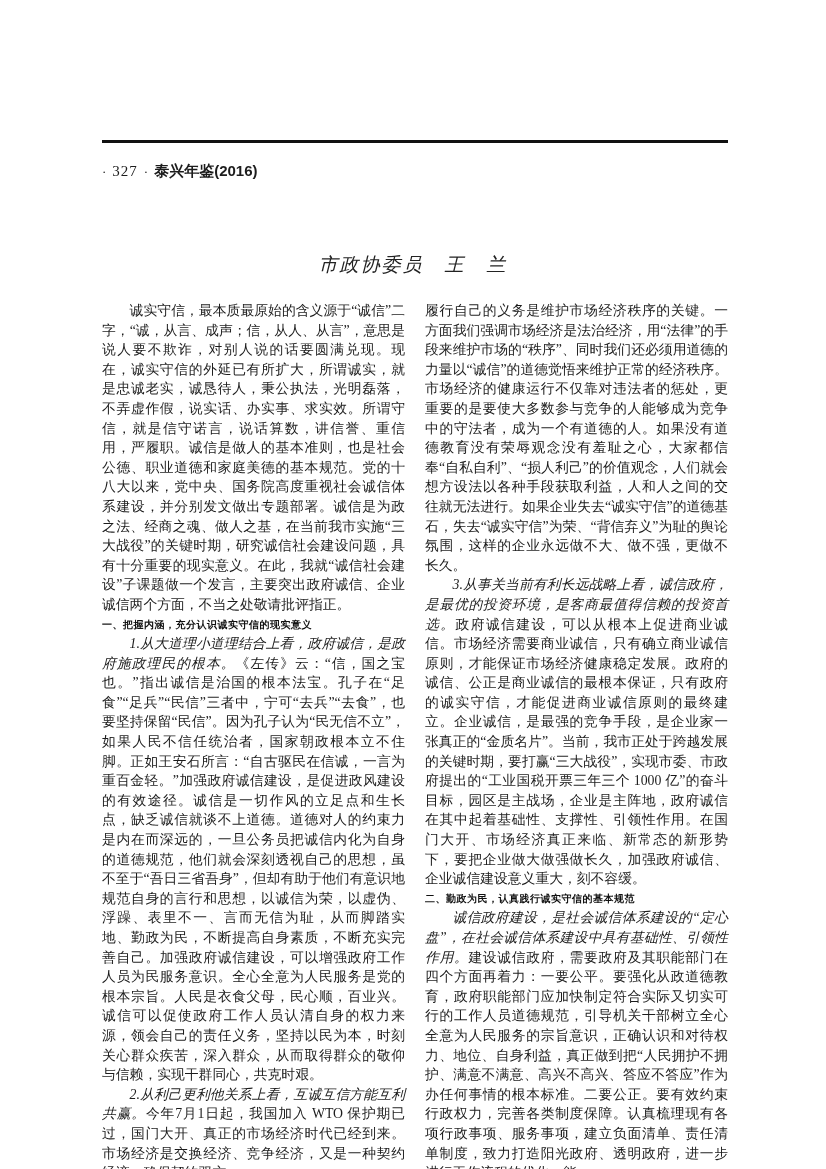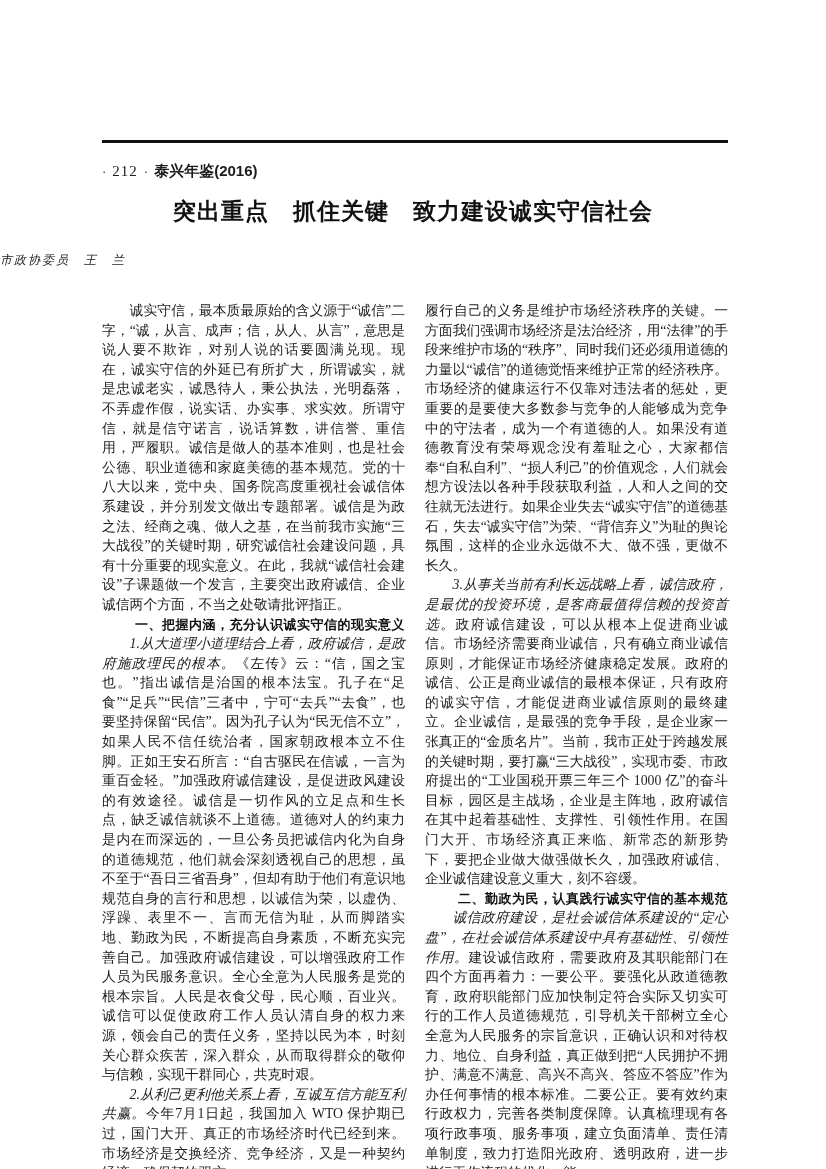--- a/index.html
+++ b/index.html
@@ -31,60 +31,59 @@
   }
   .article-title{
     position:absolute;left:0;top:196px;width:826px;
     text-align:center;
     font-family:"Liberation Sans","DejaVu Sans",sans-serif;
     font-weight:bold;font-size:23px;letter-spacing:1px;
     margin:0;color:#111;
   }
   .article-author{
     position:absolute;left:0;top:252px;width:826px;
-    text-align:left;
+    text-align:center;
     font-style:italic;
-    font-size:12px;letter-spacing:2px;
+    font-size:19px;letter-spacing:2px;
     margin:0;color:#222;
   }
   .columns{
     position:absolute;left:102px;top:301px;width:626px;
     display:flex;gap:20px;
   }
   .col{
     width:307px;
     font-size:13.8px;line-height:19.6px;
     text-align:justify;
     text-justify:inter-ideograph;
   }
   .col p{margin:0;text-indent:2em;}
   .col p.no-indent{text-indent:0;}
   .col h3{
-    margin:0;text-align:right;
+    margin:0;text-align:left;
     font-family:"Liberation Sans","DejaVu Sans",sans-serif;
-    font-weight:bold;font-size:13px;line-height:19.6px;
+    font-weight:bold;font-size:10px;line-height:19.6px;
     letter-spacing:0.5px;color:#111;
   }
   .kai{font-style:italic;}
 </style>
 </head>
 <body>
 
 <div class="page">
 
   <div class="running-header">
     <span class="dot">·</span>
-    <span class="pagenum">212</span>
+    <span class="pagenum">327</span>
     <span class="dot">·</span>
     <span class="book">泰兴年鉴(2016)</span>
   </div>
 
   <div class="header-rule"></div>
 
-  <h1 class="article-title">突出重点　抓住关键　致力建设诚实守信社会</h1>
 
   <div class="article-author">市政协委员　王　兰</div>
 
   <div class="columns">
     <div class="col" id="left-col">
         <p>诚实守信，最本质最原始的含义源于“诚信”二字，“诚，从言、成声；信，从人、从言”，意思是说人要不欺诈，对别人说的话要圆满兑现。现在，诚实守信的外延已有所扩大，所谓诚实，就是忠诚老实，诚恳待人，秉公执法，光明磊落，不弄虚作假，说实话、办实事、求实效。所谓守信，就是信守诺言，说话算数，讲信誉、重信用，严履职。诚信是做人的基本准则，也是社会公德、职业道德和家庭美德的基本规范。党的十八大以来，党中央、国务院高度重视社会诚信体系建设，并分别发文做出专题部署。诚信是为政之法、经商之魂、做人之基，在当前我市实施“三大战役”的关键时期，研究诚信社会建设问题，具有十分重要的现实意义。在此，我就“诚信社会建设”子课题做一个发言，主要突出政府诚信、企业诚信两个方面，不当之处敬请批评指正。</p>
         <h3>一、把握内涵，充分认识诚实守信的现实意义</h3>
         <p><span class="kai">1.从大道理小道理结合上看，政府诚信，是政府施政理民的根本。</span>《左传》云：“信，国之宝也。”指出诚信是治国的根本法宝。孔子在“足食”“足兵”“民信”三者中，宁可“去兵”“去食”，也要坚持保留“民信”。因为孔子认为“民无信不立”，如果人民不信任统治者，国家朝政根本立不住脚。正如王安石所言：“自古驱民在信诚，一言为重百金轻。”加强政府诚信建设，是促进政风建设的有效途径。诚信是一切作风的立足点和生长点，缺乏诚信就谈不上道德。道德对人的约束力是内在而深远的，一旦公务员把诚信内化为自身的道德规范，他们就会深刻透视自己的思想，虽不至于“吾日三省吾身”，但却有助于他们有意识地规范自身的言行和思想，以诚信为荣，以虚伪、浮躁、表里不一、言而无信为耻，从而脚踏实地、勤政为民，不断提高自身素质，不断充实完善自己。加强政府诚信建设，可以增强政府工作人员为民服务意识。全心全意为人民服务是党的根本宗旨。人民是衣食父母，民心顺，百业兴。诚信可以促使政府工作人员认清自身的权力来源，领会自己的责任义务，坚持以民为本，时刻关心群众疾苦，深入群众，从而取得群众的敬仰与信赖，实现干群同心，共克时艰。</p>
         <p><span class="kai">2.从利己更利他关系上看，互诚互信方能互利共赢。</span>今年7月1日起，我国加入 WTO 保护期已过，国门大开、真正的市场经济时代已经到来。市场经济是交换经济、竞争经济，又是一种契约经济。确保契约双方</p>
       </div>

